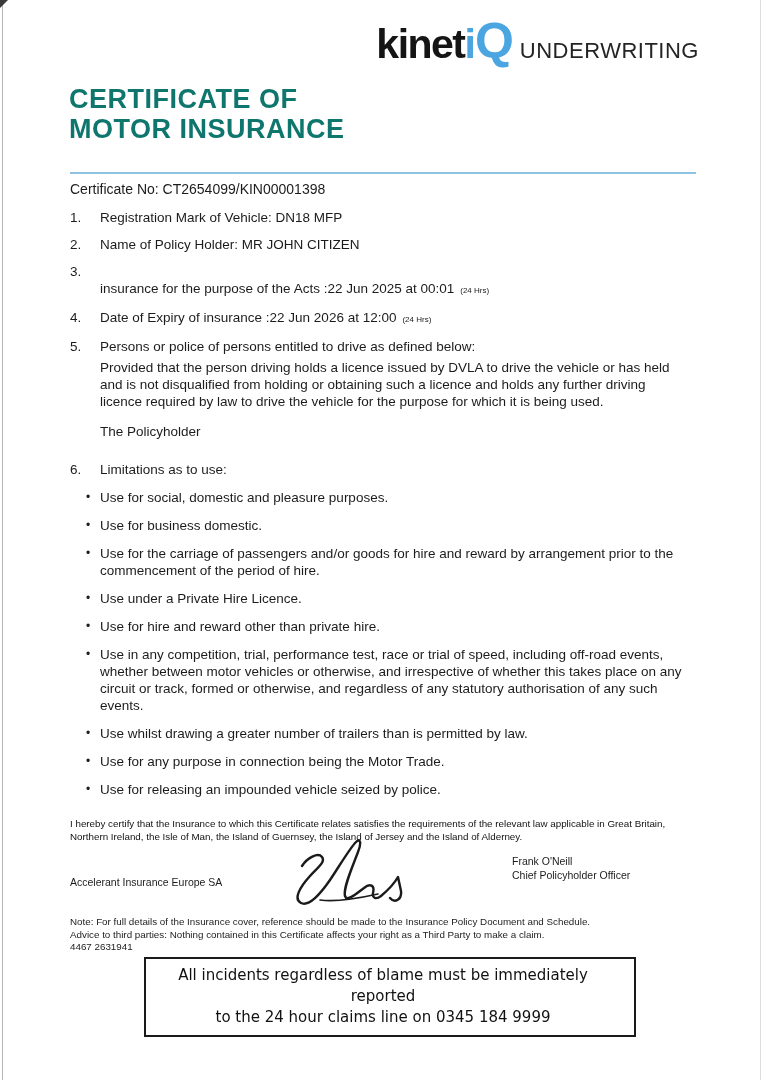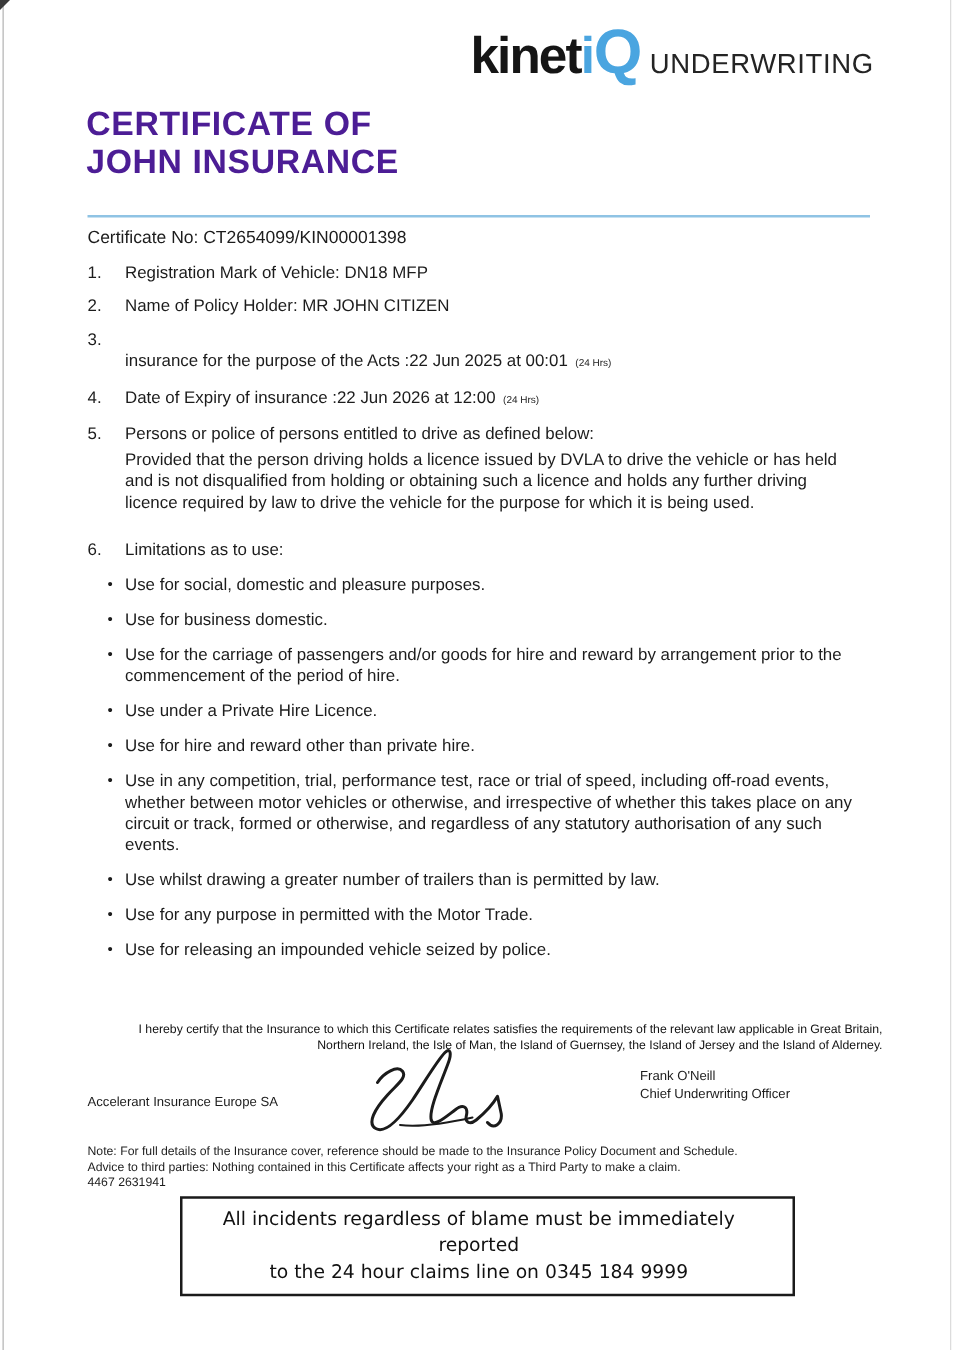--- a/index.html
+++ b/index.html
@@ -17,42 +17,42 @@
 
   
   .logo { position:absolute; top:12px; right:67px; display:flex; align-items:baseline; white-space:nowrap; }
   .logo .black { font-size:41px; font-weight:700; letter-spacing:-1.5px; color:#151515; }
   .logo .blue-i { font-size:41px; font-weight:700; letter-spacing:-1px; color:#4aa5e0; }
   .logo .blue-q { font-size:50px; font-weight:600; color:#4aa5e0; letter-spacing:-1px; }
   .logo .suffix { font-size:22px; font-weight:500; letter-spacing:0.5px; color:#242424; margin-left:7px; }
 
   
   .title { position:absolute; left:69px; top:84px; font-size:27px; line-height:30px;
-           font-weight:700; letter-spacing:0.5px; color:#4c1d95; }
+           font-weight:700; letter-spacing:0.5px; color:#0f766e; }
   .rule  { position:absolute; left:70px; top:172px; width:626px; height:2px; background:#8fc3e4; }
 
   
   .content { position:absolute; left:70px; top:181px; width:632px; font-size:13.5px; line-height:17px; }
   .certno { margin-bottom:11px; font-size:14px; }
   .item { display:flex; margin-top:10px; }
   .item .num { width:30px; flex:none; }
   .item .itext { flex:1; }
   .small-note { font-size:8px; color:#222; margin-left:6px; }
   .indent { margin-left:30px; }
   .para { margin-top:4px; }
   .policyholder { margin-top:13px; }
   .item-6 { margin-top:21px; }
   ul.blist { list-style:none; margin-top:2px; }
   ul.blist li { display:flex; margin-top:11px; padding-left:16px; }
   ul.blist .b { width:14px; flex:none; font-size:12px; }
   ul.blist .btext { flex:1; }
   .excl-label { margin-top:13px; margin-left:30px; }
 
   
-  .certify { position:absolute; left:70px; top:818px; width:636px; font-size:9.8px; line-height:12.5px; color:#111;text-align:right; }
+  .certify { position:absolute; left:70px; top:818px; width:636px; font-size:9.8px; line-height:12.5px; color:#111; }
   .company { position:absolute; left:70px; top:876px; font-size:10.5px; }
   .signature { position:absolute; left:290px; top:838px; }
   .signatory { position:absolute; left:512px; top:855px; font-size:10.5px; line-height:13.5px; }
   .note { position:absolute; left:70px; top:916px; width:636px; font-size:9.8px; line-height:12.5px; }
   .claims-box { position:absolute; left:144px; top:957px; width:492px;
                 border:2.5px solid #1a1a1a; padding:6px 20px 7px 6px; text-align:center;
                 font-family:"DejaVu Sans", sans-serif; font-size:15px; line-height:21px; color:#111; }
 </style>
 </head>
 <body>
@@ -64,21 +64,21 @@
 
   <div class="logo">
     <span class="black">kinet</span>
       <span class="blue-i">i</span>
       <span class="blue-q">Q</span>
     <span class="suffix">UNDERWRITING</span>
   </div>
 
   <div class="title">
     <div>CERTIFICATE OF</div>
-    <div>JOHN INSURANCE</div>
+    <div>MOTOR INSURANCE</div>
   </div>
   <div class="rule"></div>
 
   <div class="content">
     <div class="certno">Certificate No: CT2654099/KIN00001398</div>
 
     <div class="item">
       <span class="num">1.</span>
       <span class="itext">Registration Mark of Vehicle: DN18 MFP</span>
     </div>
@@ -102,20 +102,21 @@
         <span>Date of Expiry of insurance :22 Jun 2026 at 12:00</span><span class="small-note">(24 Hrs)</span>
       </span>
     </div>
 
     <div class="item">
       <span class="num">5.</span>
       <span class="itext">Persons or police of persons entitled to drive as defined below:</span>
     </div>
 
     <div class="indent para">Provided that the person driving holds a licence issued by DVLA to drive the vehicle or has held<br>and is not disqualified from holding or obtaining such a licence and holds any further driving<br>licence required by law to drive the vehicle for the purpose for which it is being used.</div>
+    <div class="indent policyholder">The Policyholder</div>
 
     <div class="item item-6">
       <span class="num">6.</span>
       <span class="itext">Limitations as to use:</span>
     </div>
 
     <ul class="blist">
       <li>
           <span class="b">•</span>
           <span class="btext">Use for social, domestic and pleasure purposes.</span>
@@ -143,21 +144,21 @@
       <li>
           <span class="b">•</span>
           <span class="btext">Use in any competition, trial, performance test, race or trial of speed, including off-road events,<br>whether between motor vehicles or otherwise, and irrespective of whether this takes place on any<br>circuit or track, formed or otherwise, and regardless of any statutory authorisation of any such<br>events.</span>
         </li>
       <li>
           <span class="b">•</span>
           <span class="btext">Use whilst drawing a greater number of trailers than is permitted by law.</span>
         </li>
       <li>
           <span class="b">•</span>
-          <span class="btext">Use for any purpose in permitted with the Motor Trade.</span>
+          <span class="btext">Use for any purpose in connection being the Motor Trade.</span>
         </li>
       <li>
           <span class="b">•</span>
           <span class="btext">Use for releasing an impounded vehicle seized by police.</span>
         </li>
     </ul>
   </div>
 
   <div class="certify">I hereby certify that the Insurance to which this Certificate relates satisfies the requirements of the relevant law applicable in Great Britain,<br>Northern Ireland, the Isle of Man, the Island of Guernsey, the Island of Jersey and the Island of Alderney.</div>
 
@@ -165,19 +166,19 @@
 
   <div class="signature">
     <svg width="160" height="70" viewBox="0 0 160 70" fill="none" xmlns="http://www.w3.org/2000/svg">
       <path d="M12 28 C17 20 28 14 32 19 C36 24 27 30 20 38 C10 49 3 61 11 65 C19 69 31 55 40 42 C50 27 60 10 66 4 C70 0 72 4 68 14 C62 30 53 50 55 58 C57 64 66 56 74 50 C80 45 85 47 83 55 C82 60 86 62 91 58 C97 53 104 46 108 39 L111 53 C112 61 105 66 100 60" stroke="#1b1b1b" stroke-width="2.4" stroke-linecap="round" stroke-linejoin="round"></path>
       <path d="M30 62 C45 64 70 60 88 56" stroke="#1b1b1b" stroke-width="1.6" stroke-linecap="round"></path>
     </svg>
   </div>
 
   <div class="signatory">
     <div>Frank O'Neill</div>
-    <div>Chief Underwriting Officer</div>
+    <div>Chief Policyholder Officer</div>
   </div>
 
   <div class="note">Note: For full details of the Insurance cover, reference should be made to the Insurance Policy Document and Schedule.<br>Advice to third parties: Nothing contained in this Certificate affects your right as a Third Party to make a claim.<br>4467 2631941</div>
 
   <div class="claims-box">All incidents regardless of blame must be immediately reported<br>to the 24 hour claims line on 0345 184 9999</div>
 </div>
 
 </body></html>

